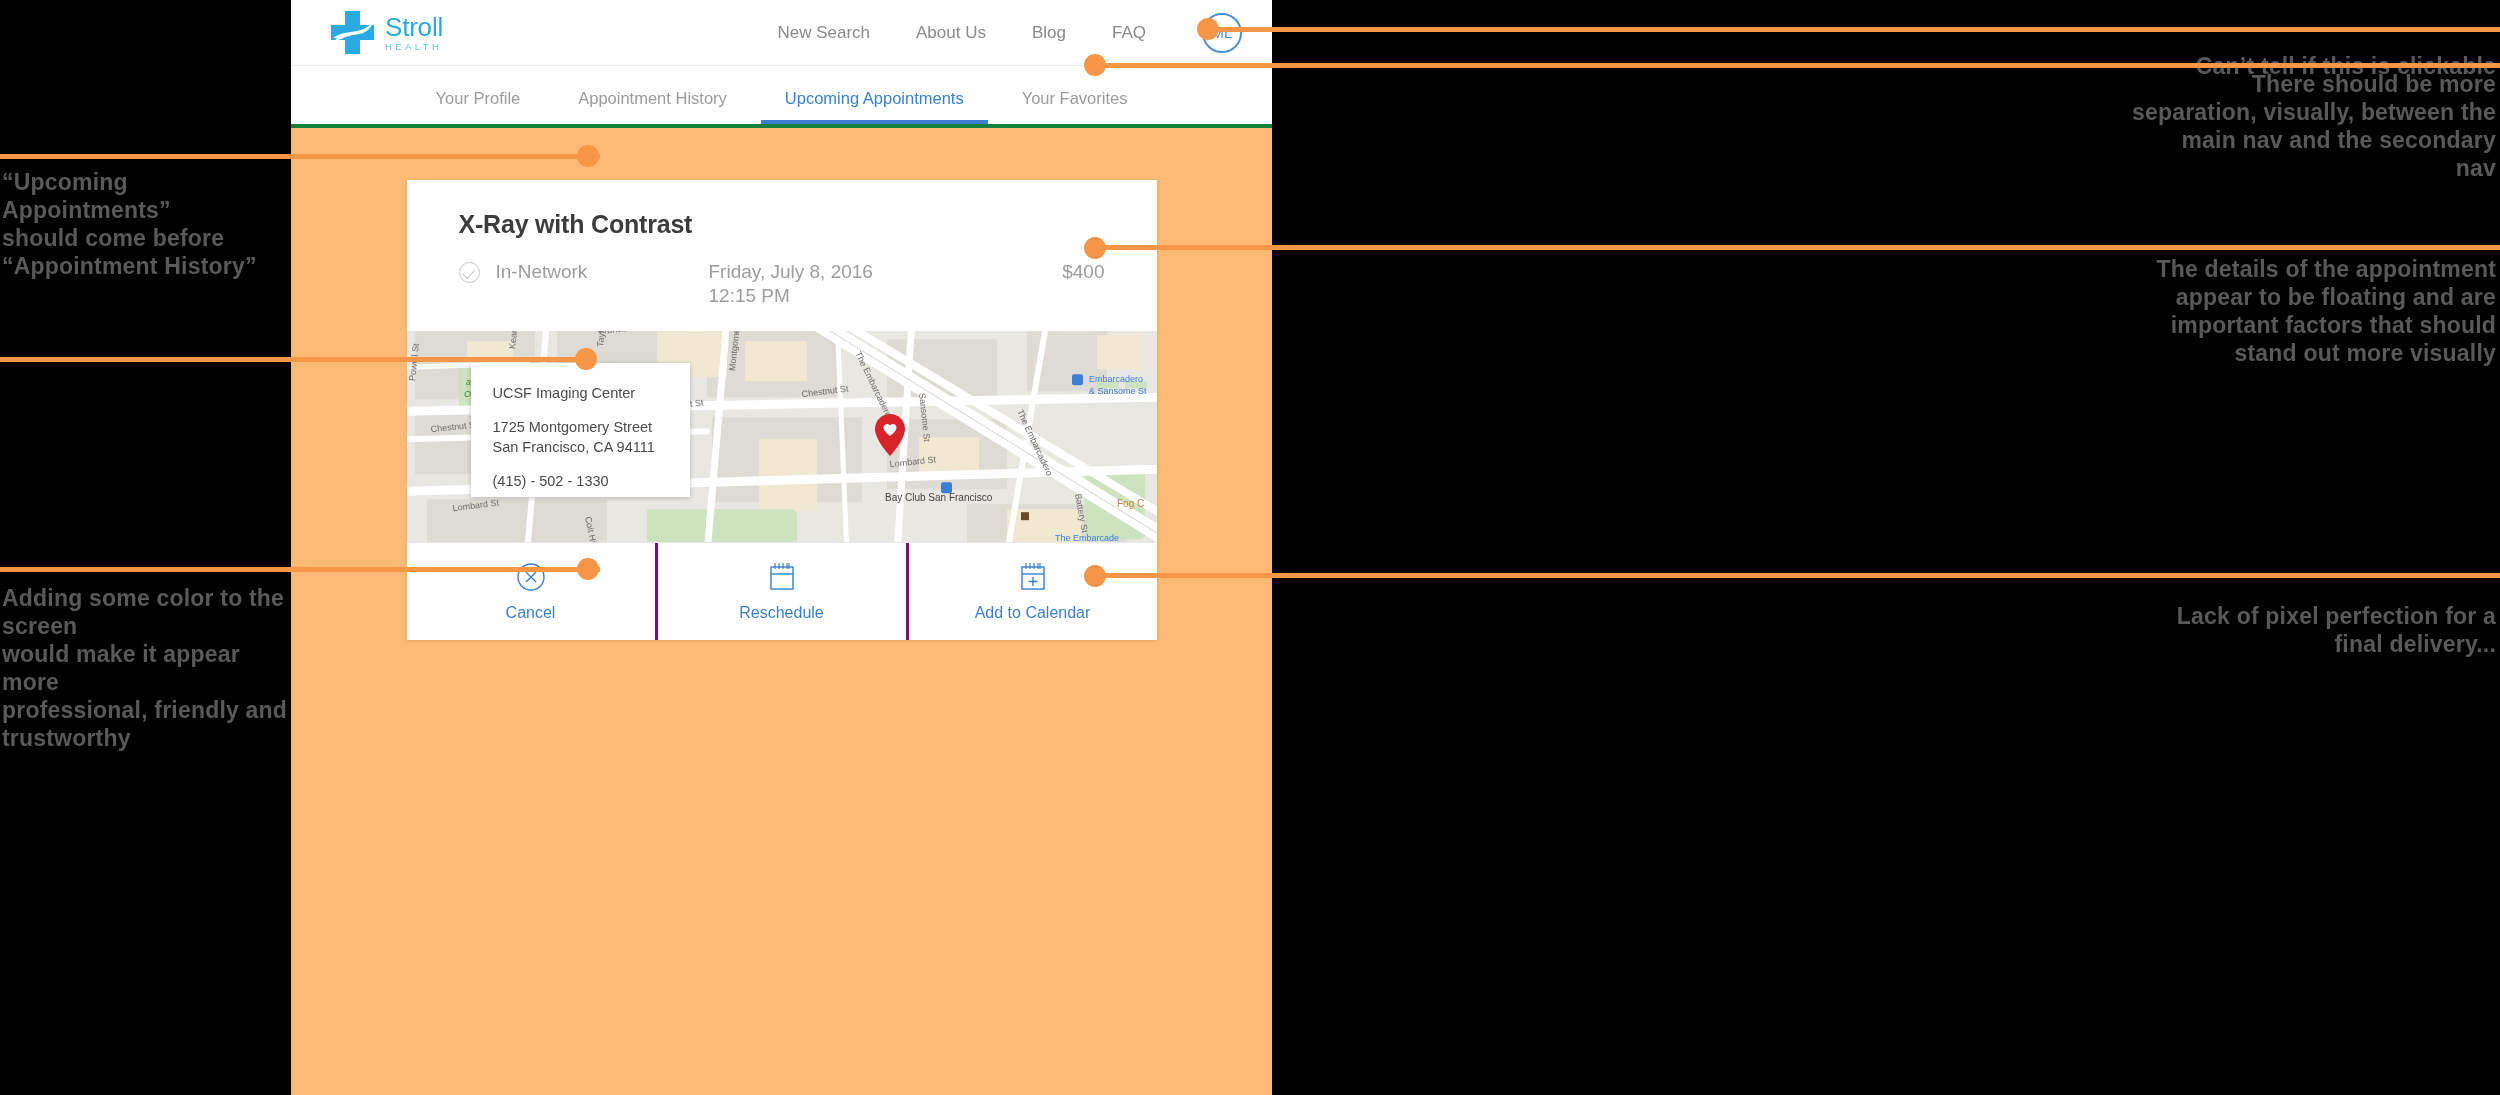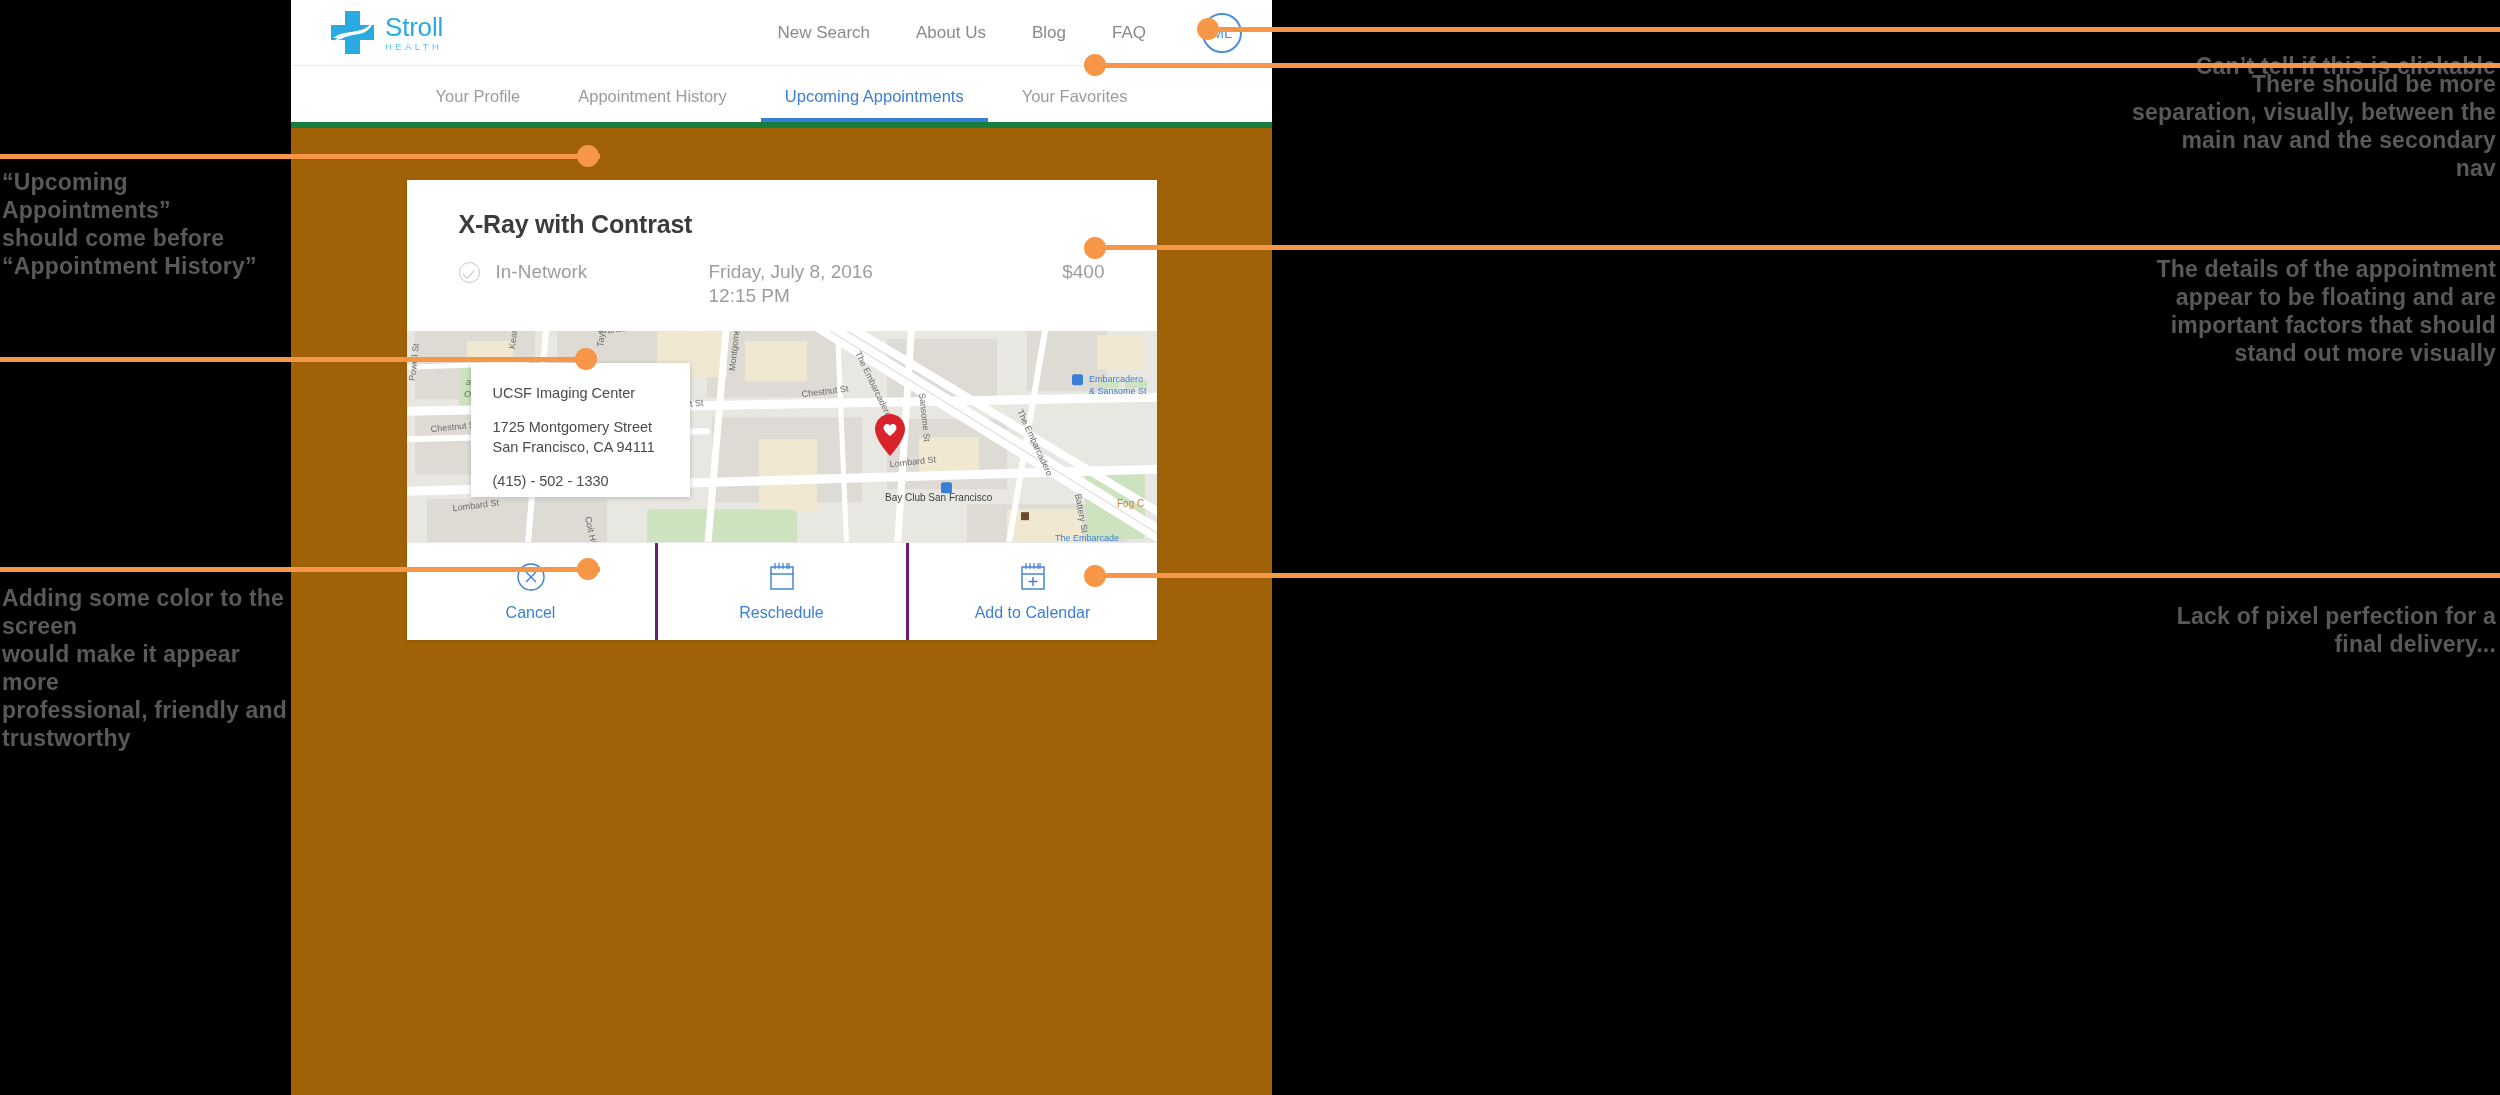--- a/index.html
+++ b/index.html
@@ -98,21 +98,21 @@
     color: #4a90d9;
     font-size: 15px;
     display: flex; align-items: center; justify-content: center;
     margin-left: 10px;
   }
 
   
   .sub-nav {
     height: 62px;
     background: #ffffff;
-    border-bottom: 6px solid #15803d;
+    border-bottom: 4px solid #15803d;
     display: flex;
     align-items: flex-end;
     justify-content: center;
     gap: 10px;
   }
   .tab {
     position: relative;
     padding: 0 24px 16px 24px;
     font-size: 16.5px;
     color: #9b9b9b;
@@ -123,21 +123,21 @@
   .tab.active::after {
     content: "";
     position: absolute;
     left: 0; right: 0; bottom: 0;
     height: 4px; background: #3b7fd4;
   }
 
   
   .page-body {
     height: calc(1095px - 66px - 62px);
-    background: #a16207;
+    background: #fdba74;
     display: flex;
     justify-content: center;
     padding-top: 52px;
   }
 
   .card {
     width: 750px;
     background: #ffffff;
     box-shadow: 0 1px 3px rgba(0,0,0,0.12);
     height: 460px;

